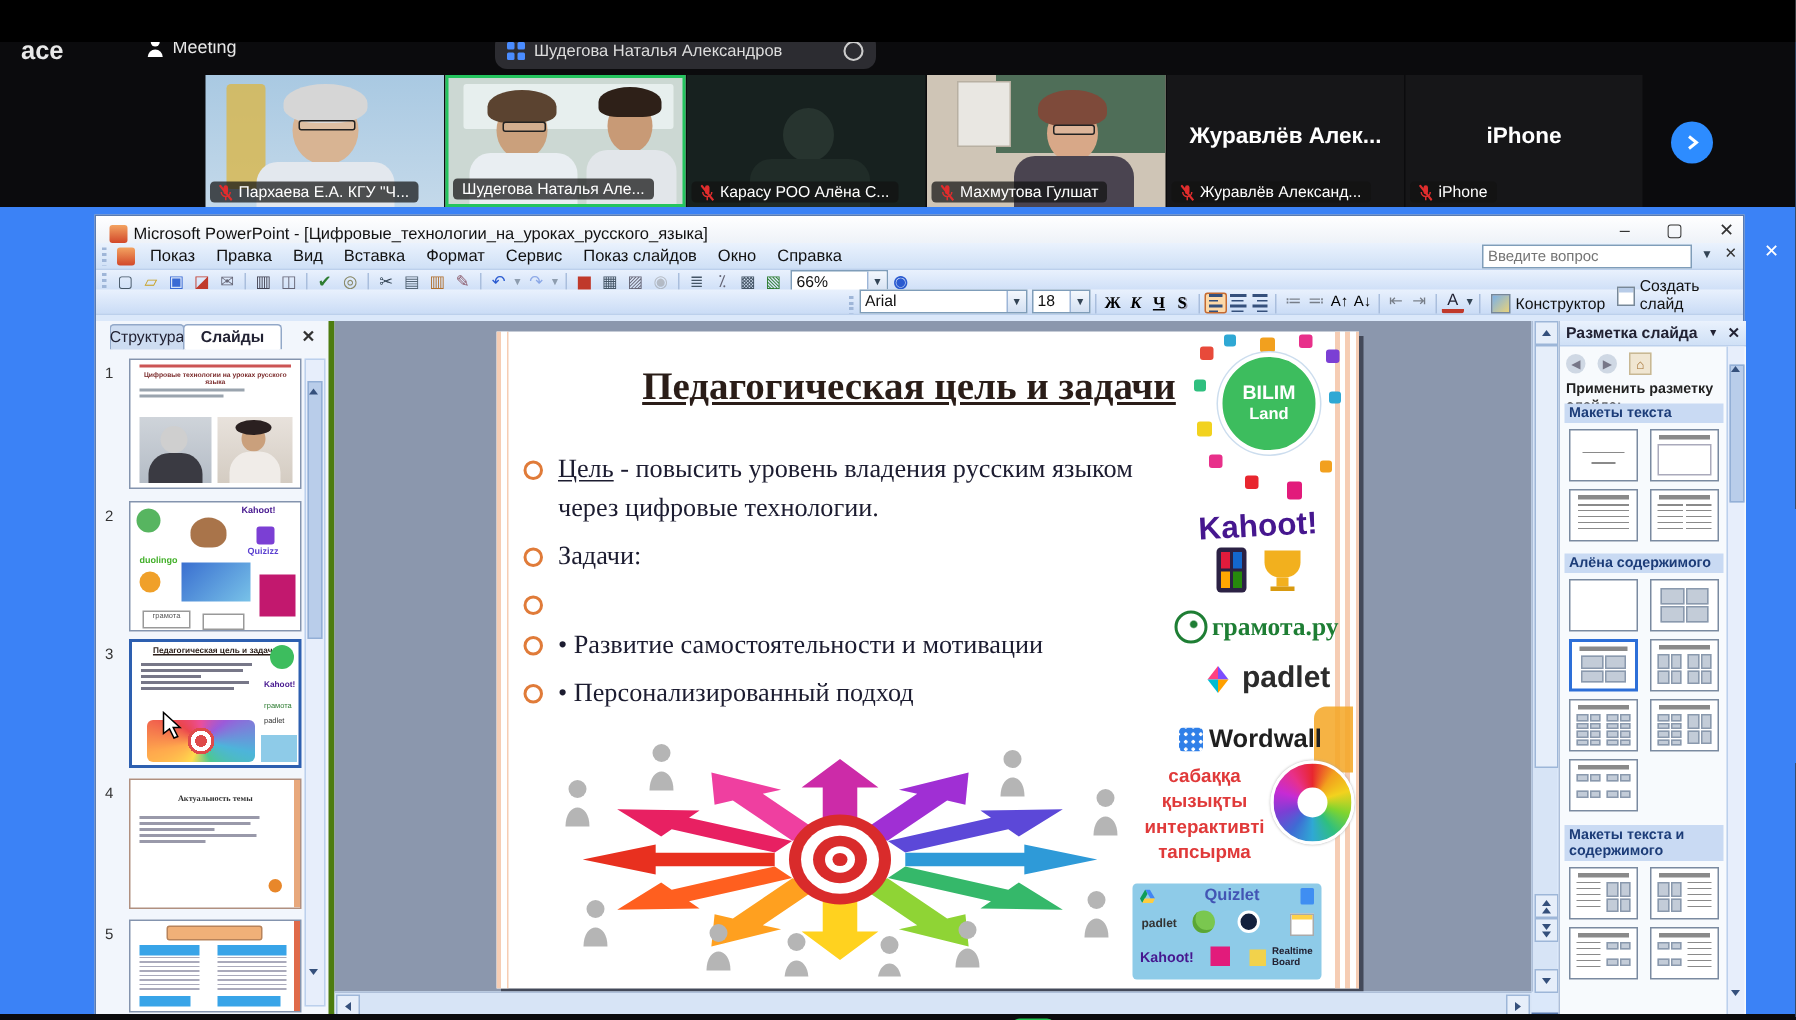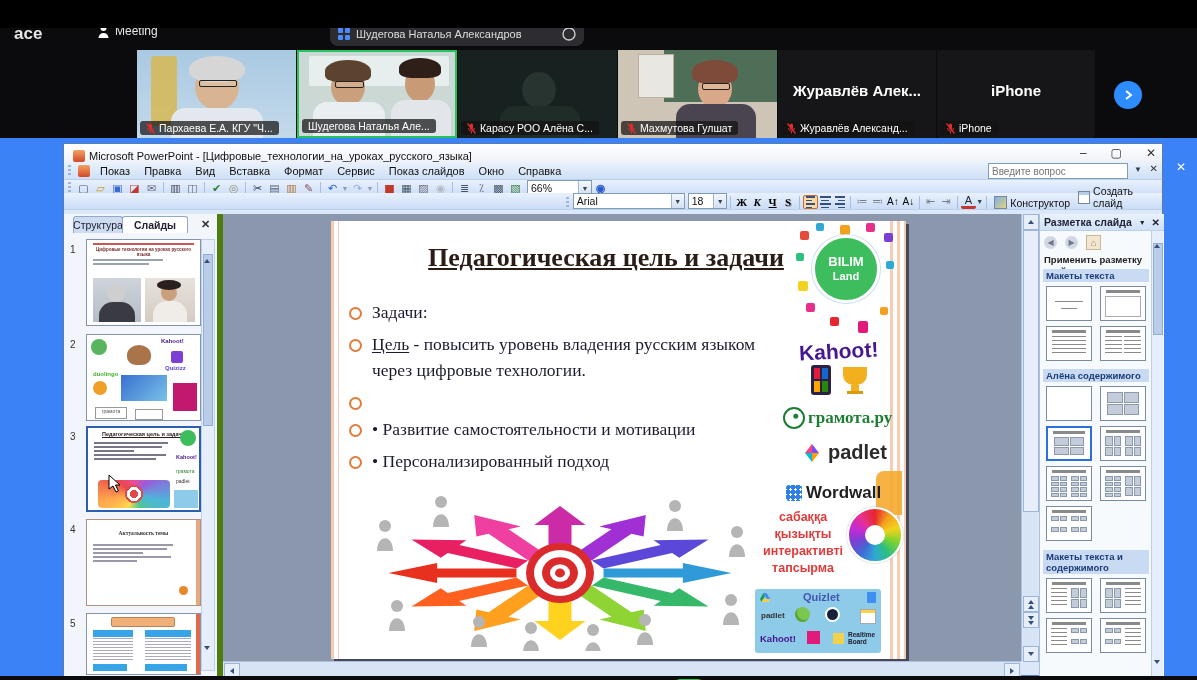--- a/index.html
+++ b/index.html
@@ -37,21 +37,21 @@
   .tbico{width:17px;height:15px;display:flex;align-items:center;justify-content:center;font-size:11px;line-height:15px;border-radius:2px;}
   .sep{width:1px;height:13px;background:#a9bedd;margin:0 3px;}
   .combo{height:14px;background:#fff;border:1px solid #7f9db9;font-size:10.5px;display:flex;align-items:center;padding-left:3px;position:relative;color:#111;}
   .combo .da{position:absolute;right:0;top:0;width:12px;height:100%;background:linear-gradient(#f4f8fd,#d3e0f2);border-left:1px solid #9db6d8;font-size:7px;display:flex;align-items:center;justify-content:center;color:#345;}
   .fbtn{width:17px;height:15px;display:flex;align-items:center;justify-content:center;font-size:11px;font-family:"Liberation Serif",serif;font-weight:bold;}
   .alico{width:16px;height:14px;display:flex;flex-direction:column;justify-content:center;gap:2px;padding:0 2px;box-sizing:border-box;}
   .alico i{height:1.5px;background:#35507c;display:block;}
   .active-tb{background:#fdd9a8;border:1px solid #c56a31;border-radius:2px;}
   .grayed{opacity:.45;}
   
-  .lpane{position:absolute;left:0;top:70px;width:159px;height:463px;background:#f2f6fc;border-right:6px solid #4d7c0f;box-sizing:border-box;}
+  .lpane{position:absolute;left:0;top:70px;width:159px;height:463px;background:#f2f6fc;border-right:4px solid #4d7c0f;box-sizing:border-box;}
   .tab{position:absolute;top:2px;height:16px;font-size:10.5px;display:flex;align-items:center;justify-content:center;
        border:1px solid #92a8c8;border-bottom:none;border-radius:3px 3px 0 0;background:#cddcf1;color:#223;}
   .tab.on{background:#fff;font-weight:bold;}
   .thumb{position:absolute;left:22px;width:115px;background:#fff;border:1px solid #8494ae;box-sizing:border-box;overflow:hidden;}
   .thumb.sel{border:2px solid #2d5fb0;}
   .snum{position:absolute;left:6px;font-size:10px;color:#333;}
   .tline{background:#9aa4ae;height:2px;margin:2px 6px;}
   
   .marea{position:absolute;left:159px;top:70px;width:798px;height:447px;background:#8b97ad;}
   .slide{position:absolute;left:108px;top:7px;width:575px;height:438px;background:#fff;box-shadow:3px 3px 0 rgba(10,10,20,.55);overflow:hidden;}
@@ -427,25 +427,25 @@
       <div class="slide">
         <div class="edge" style="left:0;width:8px;"></div>
         <div class="edge" style="right:0;width:16px;"></div>
         <div class="abs" style="right:4px;top:250px;width:26px;height:44px;background:#f5a623;border-radius:8px 0 0 8px;opacity:.85;"></div>
 
         <div class="stitle">Педагогическая цель и задачи</div>
 
         <div class="sbul">
           <div class="brow">
               <span class="bmark"></span>
-            <span>Задачи:</span>
+            <span><u>Цель</u><span> - повысить уровень владения русским языком через цифровые технологии.</span></span>
             </div>
           <div class="brow">
               <span class="bmark"></span>
-            <span><u>Цель</u><span> - повысить уровень владения русским языком через цифровые технологии.</span></span>
+            <span>Задачи:</span>
             </div>
           <div class="brow">
               <span class="bmark"></span>
             </div>
           <div class="brow">
               <span class="bmark"></span>
             <span>• Развитие самостоятельности и мотивации</span>
             </div>
           <div class="brow">
               <span class="bmark"></span>

